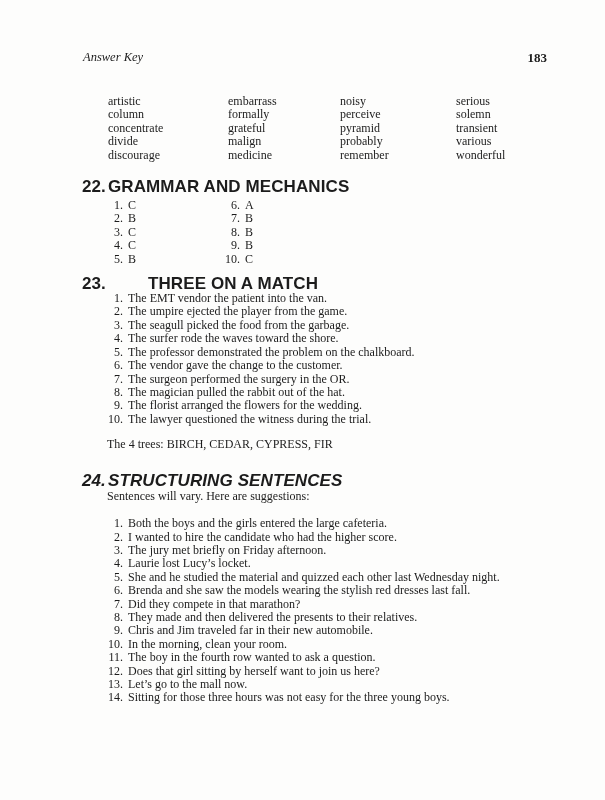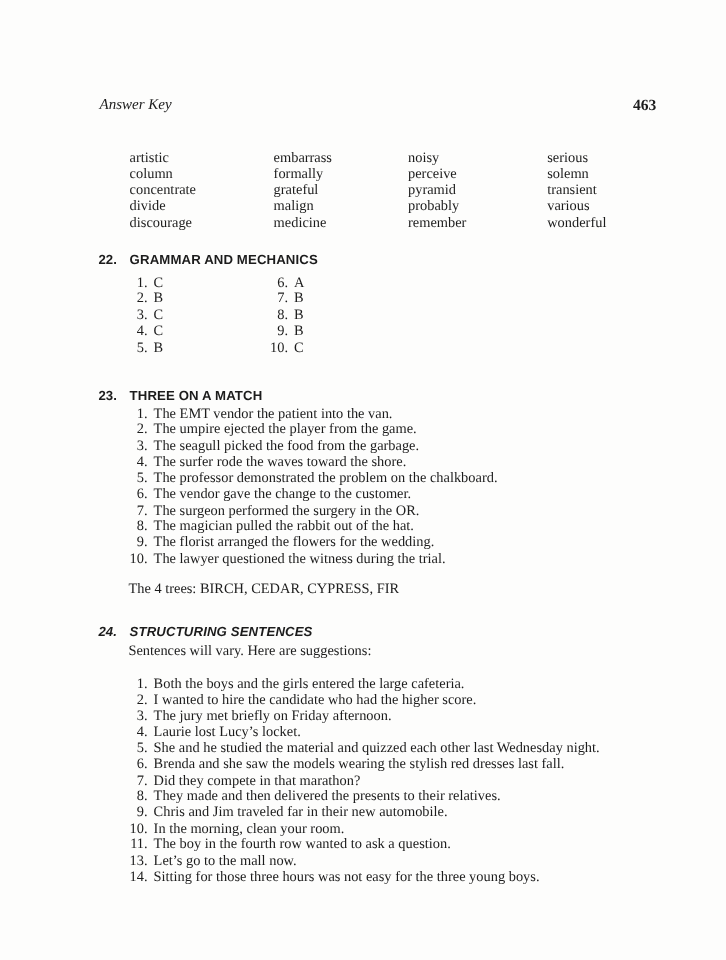--- a/index.html
+++ b/index.html
@@ -12,21 +12,21 @@
     font-family: "Liberation Serif", serif;
     font-size: 12px;
     overflow: hidden;
     box-sizing: border-box;
   }
   
   .hdr {
     display: flex;
     justify-content: space-between;
     align-items: flex-end;
-    padding-top: 80px;
+    padding-top: 50px;
     margin: 0 58px 0 83px;
     line-height: 15px;
   }
   .hdr-title { font-style: italic; font-size: 12.5px; }
   .hdr-num { font-weight: bold; font-size: 13px; }
 
   
   .word-grid {
     display: flex;
     margin: 30px 0 0 108px;
@@ -37,27 +37,27 @@
   .word-col-2 { width: 116px; }
   .word-col-3 { width: auto; }
   .word { display: block; }
 
   
   .sec-head {
     display: flex;
     margin-left: 82px;
     font-family: "Liberation Sans", sans-serif;
     font-weight: bold;
-    font-size: 11px;
+    font-size: 17px;
     line-height: 16px;
     letter-spacing: 0.1px;
   }
   .sec-num { width: 26px; flex: none; }
   .mt-s22 { margin-top: 17px; }
-  .mt-s23 { margin-top: 26px; }
+  .mt-s23 { margin-top: 10px; gap: 40px; }
   .mt-s24 { margin-top: 22px; font-style: italic; }
 
   
   .ans-wrap {
     display: flex;
     margin: 4px 0 0 100px;
     line-height: 13.4px;
   }
   .ans-col-1 { width: 117px; }
   .num {
@@ -80,21 +80,21 @@
   .note { margin: 11px 0 0 107px; line-height: 14px; }
   .intro { margin: 0 0 0 107px; line-height: 14px; }
 </style>
 </head>
 <body>
 
 <div class="page">
 
   <div class="hdr">
     <span class="hdr-title">Answer Key</span>
-    <span class="hdr-num">463</span>
+    <span class="hdr-num">183</span>
   </div>
 
   <div class="word-grid">
     <div class="word-col-0">
       <span class="word">artistic</span>
       <span class="word">column</span>
       <span class="word">concentrate</span>
       <span class="word">divide</span>
       <span class="word">discourage</span>
     </div>
@@ -269,20 +269,24 @@
         </div>
       <div class="li">
           <span class="num">10.</span>
           <span class="txt">In the morning, clean your room.</span>
         </div>
       <div class="li">
           <span class="num">11.</span>
           <span class="txt">The boy in the fourth row wanted to ask a question.</span>
         </div>
       <div class="li">
+          <span class="num">12.</span>
+          <span class="txt">Does that girl sitting by herself want to join us here?</span>
+        </div>
+      <div class="li">
           <span class="num">13.</span>
           <span class="txt">Let’s go to the mall now.</span>
         </div>
       <div class="li">
           <span class="num">14.</span>
           <span class="txt">Sitting for those three hours was not easy for the three young boys.</span>
         </div>
     </div>
   </div>
 

